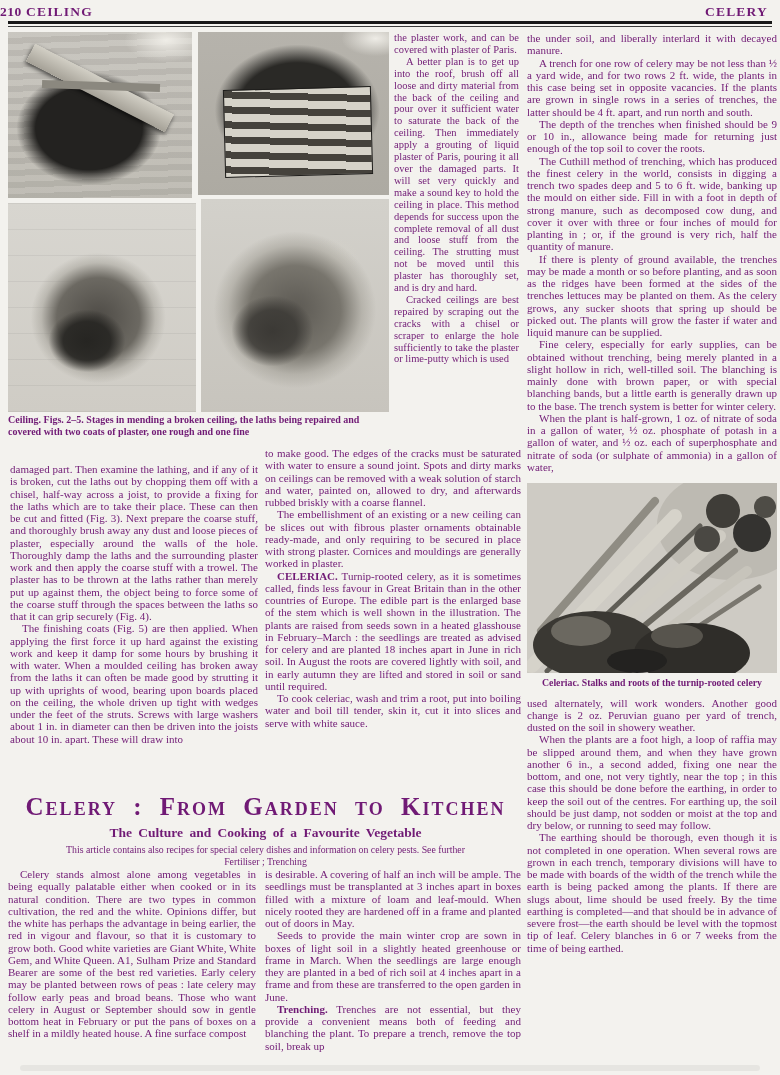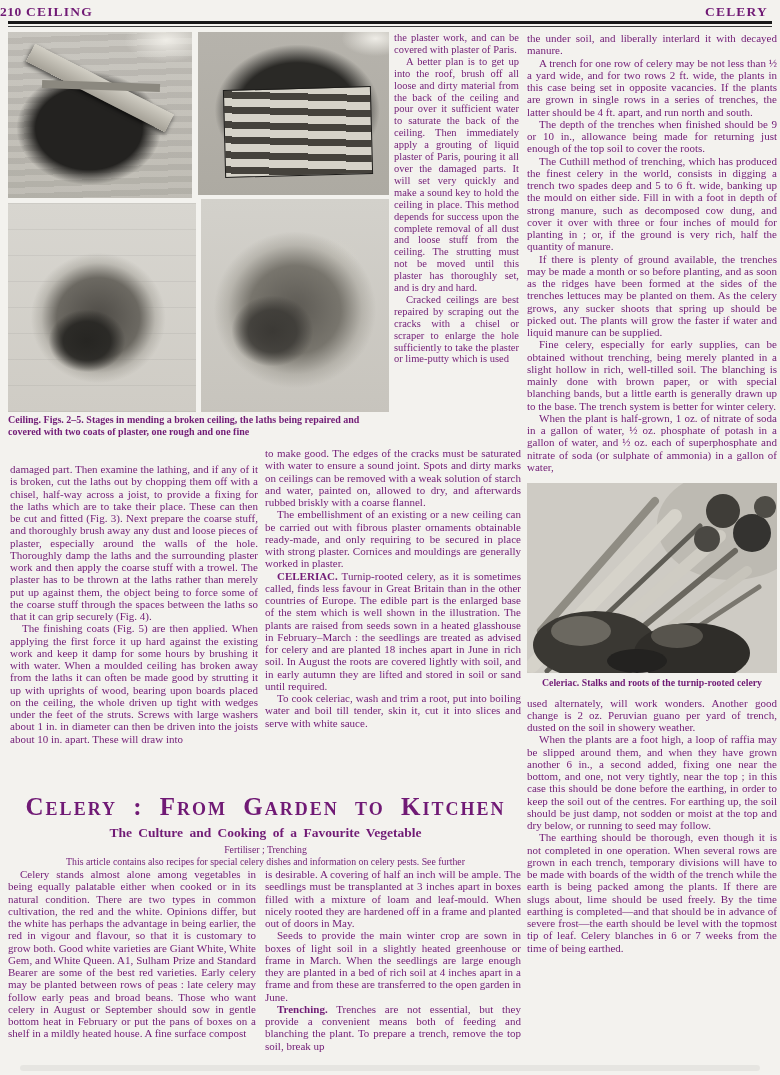--- a/index.html
+++ b/index.html
@@ -109,37 +109,37 @@
   </div>
   <div class="figcap-ceiling">Ceiling.  Figs. 2–5. Stages in mending a broken ceiling, the laths being repaired and covered with two coats of plaster, one rough and one fine</div>
 
   <div class="col colA">
     <p class="para">damaged part.  Then examine the lathing, and if any of it is broken, cut the laths out by chopping them off with a chisel, half-way across a joist, to provide a fixing for the laths which are to take their place.  These can then be cut and fitted (Fig. 3).  Next prepare the coarse stuff, and thoroughly brush away any dust and loose pieces of plaster, especially around the walls of the hole.  Thoroughly damp the laths and the surrounding plaster work and then apply the coarse stuff with a trowel.  The plaster has to be thrown at the laths rather than merely put up against them, the object being to force some of the coarse stuff through the spaces between the laths so that it can grip securely (Fig. 4).</p>
     <p class="para ind">The finishing coats (Fig. 5) are then applied. When applying the first force it up hard against the existing work and keep it damp for some hours by brushing it with water.  When a moulded ceiling has broken away from the laths it can often be made good by strutting it up with uprights of wood, bearing upon boards placed on the ceiling, the whole driven up tight with wedges under the feet of the struts.  Screws with large washers about 1 in. in diameter can then be driven into the joists about 10 in. apart.  These will draw into</p>
   </div>
 
   <div class="col colB">
     <p class="para">to make good.  The edges of the cracks must be saturated with water to ensure a sound joint. Spots and dirty marks on ceilings can be removed with a weak solution of starch and water, painted on, allowed to dry, and afterwards rubbed briskly with a coarse flannel.</p>
-    <p class="para ind">The embellishment of an existing or a new ceiling can be carried out with fibrous plaster ornaments obtainable ready-made, and only requiring to be secured in place with strong plaster.  Cornices and mouldings are generally worked in plaster.</p>
+    <p class="para ind">The embellishment of an existing or a new ceiling can be slices out with fibrous plaster ornaments obtainable ready-made, and only requiring to be secured in place with strong plaster.  Cornices and mouldings are generally worked in plaster.</p>
     <p class="para ind"><b class="lead">CELERIAC.</b><span> Turnip-rooted celery, as it is sometimes called, finds less favour in Great Britain than in the other countries of Europe. The edible part is the enlarged base of the stem which is well shown in the illustration.  The plants are raised from seeds sown in a heated glasshouse in February–March : the seedlings are treated as advised for celery and are planted 18 inches apart in June in rich soil.  In August the roots are covered lightly with soil, and in early autumn they are lifted and stored in soil or sand until required.</span></p>
     <p class="para ind">To cook celeriac, wash and trim a root, put into boiling water and boil till tender, skin it, cut it into slices and serve with white sauce.</p>
   </div>
 
   <div class="col colC">
     <p class="para">the plaster work, and can be covered with plaster of Paris.</p>
     <p class="para ind">A better plan is to get up into the roof, brush off all loose and dirty material from the back of the ceiling and pour over it sufficient water to saturate the back of the ceiling. Then immediately apply a grouting of liquid plaster of Paris, pouring it all over the damaged parts.  It will set very quickly and make a sound key to hold the ceiling in place.  This method depends for success upon the complete removal of all dust and loose stuff from the ceiling.  The strutting must not be moved until this plaster has thoroughly set, and is dry and hard.</p>
     <p class="para ind">Cracked ceilings are best repaired by scraping out the cracks with a chisel or scraper to enlarge the hole sufficiently to take the plaster or lime-putty which is used</p>
   </div>
 
   <div class="heading">
     <div class="title">Celery : From Garden to Kitchen</div>
     <div class="subtitle">The Culture and Cooking of a Favourite Vegetable</div>
     <div class="note">
+      <div>This article contains also recipes for special celery dishes and information on celery pests.   See further</div>
       <div>Fertiliser ;  Trenching</div>
-      <div>This article contains also recipes for special celery dishes and information on celery pests.   See further</div>
     </div>
   </div>
 
   <div class="col botL">
     <p class="para ind">Celery stands almost alone among vegetables in being equally palatable either when cooked or in its natural condition.  There are two types in common cultivation, the red and the white.  Opinions differ, but the white has perhaps the advantage in being earlier, the red in vigour and flavour, so that it is customary to grow both.  Good white varieties are Giant White, White Gem, and White Queen. A1, Sulham Prize and Standard Bearer are some of the best red varieties.  Early celery may be planted between rows of peas :  late celery may follow early peas and broad beans. Those who want celery in August or September should sow in gentle bottom heat in February or put the pans of boxes on a shelf in a mildly heated house.  A fine surface compost</p>
   </div>
 
   <div class="col botM">
     <p class="para">is desirable.  A covering of half an inch will be ample.  The seedlings must be transplanted at 3 inches apart in boxes filled with a mixture of loam and leaf-mould.  When nicely rooted they are hardened off in a frame and planted out of doors in May.</p>
     <p class="para ind">Seeds to provide the main winter crop are sown in boxes of light soil in a slightly heated greenhouse or frame in March.  When the seedlings are large enough they are planted in a bed of rich soil at 4 inches apart in a frame and from these are transferred to the open garden in June.</p>

